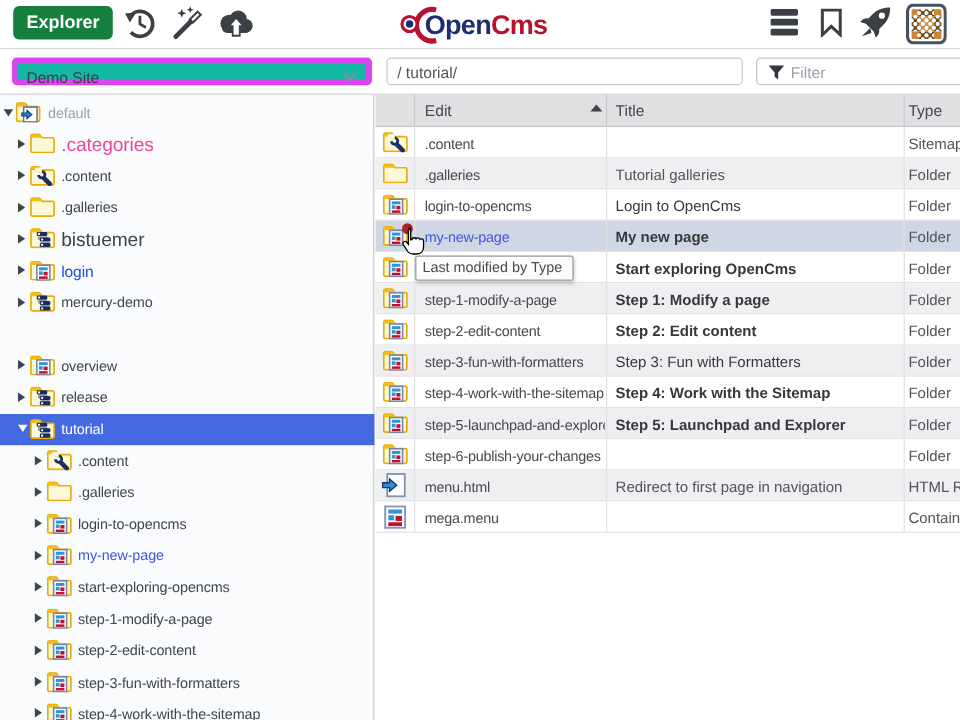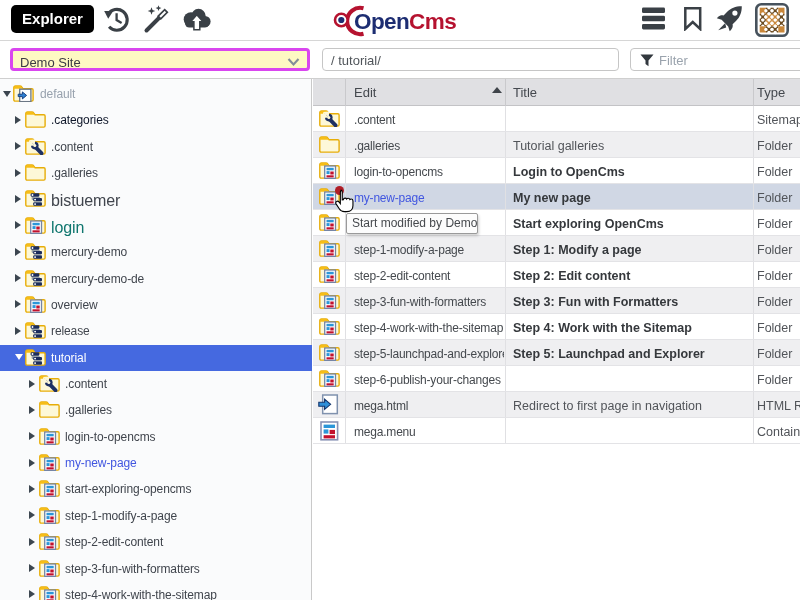--- a/index.html
+++ b/index.html
@@ -1,19 +1,19 @@
 <!DOCTYPE html>
 <html><head><meta charset="utf-8"><title>OpenCms Explorer</title><style>
 *{margin:0;padding:0;box-sizing:border-box}
 html,body{width:800px;height:600px;overflow:hidden;background:#fff;font-family:"Liberation Sans",sans-serif}
 .abs{position:absolute}
 </style></head><body>
 <div class="abs" style="left:0;top:0;width:800px;height:600px;overflow:hidden">
 <div class="abs" style="left:0;top:0;width:800px;height:41px;background:#fff;border-bottom:1px solid #d6d6d6"></div>
-<div class="abs" style="left:11px;top:5px;width:83px;height:28px;background:#000000;border-radius:5px;color:#fff;font-size:15px;font-weight:bold;text-align:center;line-height:28px">Explorer</div>
+<div class="abs" style="left:11px;top:5px;width:83px;height:28px;background:#15803d;border-radius:5px;color:#fff;font-size:15px;font-weight:bold;text-align:center;line-height:28px">Explorer</div>
 <svg class="abs" style="left:103px;top:6px" width="27" height="27" viewBox="0 0 27 27">
 <path d="M6.1,20.8 A10.4,10.4 0 1 0 5.0,8.3" fill="none" stroke="#3a4046" stroke-width="3.1"></path>
 <path d="M1.2,5.0 L10.2,4.9 L5.2,12.8 Z" fill="#3a4046"></path>
 <path d="M13.6,7.2 L13.6,14 L18.6,16.9" fill="none" stroke="#3a4046" stroke-width="2.3"></path>
 </svg>
 <svg class="abs" style="left:142px;top:4px" width="30" height="30" viewBox="0 0 30 30">
 <path d="M4.5,26.5 L17.5,13.5" stroke="#3a4046" stroke-width="4" stroke-linecap="round"></path>
 <path d="M16.2,12.2 L22.7,5.7 L25.3,8.3 L18.8,14.8 Z" fill="#fff" stroke="#3a4046" stroke-width="1.7"></path>
 <path d="M9.5,3.2 l1.05,2.75 2.75,1.05 -2.75,1.05 -1.05,2.75 -1.05,-2.75 -2.75,-1.05 2.75,-1.05 z" fill="#3a4046"></path>
 <path d="M16.5,1.2 l0.8,2.1 2.1,0.8 -2.1,0.8 -0.8,2.1 -0.8,-2.1 -2.1,-0.8 2.1,-0.8 z" fill="#3a4046"></path>
@@ -133,21 +133,21 @@
 <g>
         <rect x="23.3" y="17.1" width="6.2" height="6.2" fill="#6b4a1f"></rect>
         <circle cx="23.3" cy="20.2" r="1.7" fill="#fff"></circle>
         <circle cx="29.5" cy="20.2" r="1.7" fill="#fff"></circle>
         <circle cx="26.4" cy="17.1" r="1.7" fill="#fff"></circle>
         <circle cx="26.4" cy="23.3" r="1.7" fill="#fff"></circle>
       </g>
 <rect x="23.3" y="23.3" width="6.2" height="6.2" fill="#c9873a"></rect>
 </svg>
 <div class="abs" style="left:0;top:41px;width:800px;height:38px;background:#fff;border-bottom:1px solid #cfcfcf"></div>
-<div class="abs" style="left:10px;top:48px;width:300px;height:23px;border:3px solid #d946ef;border-radius:4px;background:#fef9c3">
+<div class="abs" style="left:10px;top:48px;width:300px;height:23px;border:5px solid #d946ef;border-radius:4px;background:#14b8a6">
 <span class="abs" style="left:7px;top:4px;font-size:13px;color:#3c3c44">Demo Site</span>
 <svg class="abs" style="right:7px;top:6px" width="13" height="10" viewBox="0 0 13 10">
         <path d="M1.5,2 L6.5,7.5 L11.5,2" fill="none" stroke="#848e98" stroke-width="2.1"></path>
       </svg>
 </div>
 <div class="abs" style="left:322px;top:48px;width:297px;height:23px;border:1px solid #c6c6c6;border-radius:4px;background:#fff">
 <span class="abs" style="left:8px;top:4px;font-size:13px;color:#50555a">/ tutorial/</span>
 </div>
 <div class="abs" style="left:630px;top:48px;width:190px;height:23px;border:1px solid #c6c6c6;border-radius:4px;background:#fff">
 <svg class="abs" style="left:9px;top:5px" width="14" height="13" viewBox="0 0 14 13">
@@ -167,21 +167,21 @@
 </g>
       </svg>
 <span class="abs" style="left:40px;top:6px;font-size:12px;letter-spacing:-0.1px;color:#98a2ae;white-space:nowrap">default</span>
 </div>
 <div class="abs" style="left:0;top:107.4px;width:312px;height:26.36px;overflow:hidden">
 <span style="position:absolute;left:15px;top:8.5px;width:0;height:0;border-left:6px solid #3c4650;border-top:4.5px solid transparent;border-bottom:4.5px solid transparent"></span>
 <svg style="position:absolute;left:25px;top:4px" width="21" height="17" viewBox="0 0 21 17">
 <path d="M0.8,14.8 L0.8,2.7 Q0.8,1 2.6,1 L6.9,1 Q8.1,1 8.7,1.9 L10.1,3.8 L18.9,3.8 Q20.1,3.8 20.1,5 L20.1,14.8 Q20.1,16.1 18.8,16.1 L2.1,16.1 Q0.8,16.1 0.8,14.8 Z" fill="#fdf8d8" stroke="#e7ad08" stroke-width="1.4"></path>
 <path d="M0.8,4.4 L0.8,2.7 Q0.8,1 2.6,1 L6.9,1 Q8.1,1 8.7,1.9 L10.1,3.8 L0.8,3.8 Z" fill="#f6bd17"></path>
 </svg>
-<span class="abs" style="left:51px;top:6px;font-size:12px;letter-spacing:-0.1px;color:#0f172a;white-space:nowrap">.categories</span>
+<span class="abs" style="left:51px;top:6px;font-size:16px;letter-spacing:-0.1px;color:#ec4899;white-space:nowrap">.categories</span>
 </div>
 <div class="abs" style="left:0;top:133.7px;width:312px;height:26.36px;overflow:hidden">
 <span style="position:absolute;left:15px;top:8.5px;width:0;height:0;border-left:6px solid #3c4650;border-top:4.5px solid transparent;border-bottom:4.5px solid transparent"></span>
 <svg style="position:absolute;left:25px;top:4px" width="21" height="17" viewBox="0 0 21 17">
 <path d="M0.8,14.8 L0.8,2.7 Q0.8,1 2.6,1 L6.9,1 Q8.1,1 8.7,1.9 L10.1,3.8 L18.9,3.8 Q20.1,3.8 20.1,5 L20.1,14.8 Q20.1,16.1 18.8,16.1 L2.1,16.1 Q0.8,16.1 0.8,14.8 Z" fill="#fdf8d8" stroke="#e7ad08" stroke-width="1.4"></path>
 <path d="M0.8,4.4 L0.8,2.7 Q0.8,1 2.6,1 L6.9,1 Q8.1,1 8.7,1.9 L10.1,3.8 L0.8,3.8 Z" fill="#f6bd17"></path>
 <g>
 <path d="M12.6,8.6 L18.0,14.0 a1.95,1.95 0 0 1 -2.75,2.75 L9.85,11.35 Z" fill="#1e3063"></path>
 <circle cx="9.8" cy="7.6" r="3.8" fill="#1e3063"></circle>
 <path d="M9.8,7.6 L4.2,2.0 L3.6,8.0 Z" fill="#fdf8d8"></path>
@@ -223,57 +223,39 @@
 <path d="M0.8,14.8 L0.8,2.7 Q0.8,1 2.6,1 L6.9,1 Q8.1,1 8.7,1.9 L10.1,3.8 L18.9,3.8 Q20.1,3.8 20.1,5 L20.1,14.8 Q20.1,16.1 18.8,16.1 L2.1,16.1 Q0.8,16.1 0.8,14.8 Z" fill="#fdf8d8" stroke="#e7ad08" stroke-width="1.4"></path>
 <path d="M0.8,4.4 L0.8,2.7 Q0.8,1 2.6,1 L6.9,1 Q8.1,1 8.7,1.9 L10.1,3.8 L0.8,3.8 Z" fill="#f6bd17"></path>
 <g>
 <rect x="5.7" y="4.0" width="10.8" height="12.4" fill="#ffffff" stroke="#7585a5" stroke-width="1.3"></rect>
 <rect x="7.5" y="5.8" width="7.2" height="2.5" fill="#2b96d8"></rect>
 <rect x="7.5" y="9.1" width="3.1" height="3.0" fill="#2b96d8"></rect>
 <rect x="11.3" y="9.5" width="3.4" height="3.0" fill="#c2112d"></rect>
 <rect x="7.5" y="13.3" width="7.2" height="2.1" fill="#c2112d"></rect>
 </g>
       </svg>
-<span class="abs" style="left:51px;top:6px;font-size:16px;letter-spacing:-0.1px;color:#0f766e;white-space:nowrap">login</span>
+<span class="abs" style="left:51px;top:6px;font-size:13px;letter-spacing:-0.1px;color:#1d4ed8;white-space:nowrap">login</span>
 </div>
 <div class="abs" style="left:0;top:239.2px;width:268px;height:26.36px;overflow:hidden">
 <span style="position:absolute;left:15px;top:8.5px;width:0;height:0;border-left:6px solid #3c4650;border-top:4.5px solid transparent;border-bottom:4.5px solid transparent"></span>
 <svg style="position:absolute;left:25px;top:4px" width="21" height="17" viewBox="0 0 21 17">
 <path d="M0.8,14.8 L0.8,2.7 Q0.8,1 2.6,1 L6.9,1 Q8.1,1 8.7,1.9 L10.1,3.8 L18.9,3.8 Q20.1,3.8 20.1,5 L20.1,14.8 Q20.1,16.1 18.8,16.1 L2.1,16.1 Q0.8,16.1 0.8,14.8 Z" fill="#fdf8d8" stroke="#e7ad08" stroke-width="1.4"></path>
 <path d="M0.8,4.4 L0.8,2.7 Q0.8,1 2.6,1 L6.9,1 Q8.1,1 8.7,1.9 L10.1,3.8 L0.8,3.8 Z" fill="#f6bd17"></path>
 <g>
 <rect x="6.6" y="6.8" width="8.2" height="3.3" rx="1" fill="#97a1a8"></rect>
 <rect x="8.6" y="11.4" width="8.2" height="3.3" rx="1" fill="#97a1a8"></rect>
 <rect x="5.6" y="3.3" width="8.8" height="3.4" rx="1.1" fill="#1b2c5c"></rect>
 <rect x="8.2" y="7.9" width="8.8" height="3.4" rx="1.1" fill="#1b2c5c"></rect>
 <rect x="8.2" y="12.4" width="8.8" height="3.4" rx="1.1" fill="#1b2c5c"></rect>
 <circle cx="7.5" cy="5.0" r="0.95" fill="#fff"></circle>
 <circle cx="10.1" cy="9.6" r="0.95" fill="#fff"></circle>
 <circle cx="10.1" cy="14.1" r="0.95" fill="#fff"></circle>
 </g>
       </svg>
 <span class="abs" style="left:51px;top:6px;font-size:12px;letter-spacing:-0.1px;color:#40454d;white-space:nowrap">mercury-demo</span>
-</div>
-<div class="abs" style="left:0;top:265.5px;width:312px;height:26.36px;overflow:hidden">
-<span style="position:absolute;left:15px;top:8.5px;width:0;height:0;border-left:6px solid #3c4650;border-top:4.5px solid transparent;border-bottom:4.5px solid transparent"></span>
-<svg style="position:absolute;left:25px;top:4px" width="21" height="17" viewBox="0 0 21 17">
-<path d="M0.8,14.8 L0.8,2.7 Q0.8,1 2.6,1 L6.9,1 Q8.1,1 8.7,1.9 L10.1,3.8 L18.9,3.8 Q20.1,3.8 20.1,5 L20.1,14.8 Q20.1,16.1 18.8,16.1 L2.1,16.1 Q0.8,16.1 0.8,14.8 Z" fill="#fdf8d8" stroke="#e7ad08" stroke-width="1.4"></path>
-<path d="M0.8,4.4 L0.8,2.7 Q0.8,1 2.6,1 L6.9,1 Q8.1,1 8.7,1.9 L10.1,3.8 L0.8,3.8 Z" fill="#f6bd17"></path>
-<g>
-<rect x="6.6" y="6.8" width="8.2" height="3.3" rx="1" fill="#97a1a8"></rect>
-<rect x="8.6" y="11.4" width="8.2" height="3.3" rx="1" fill="#97a1a8"></rect>
-<rect x="5.6" y="3.3" width="8.8" height="3.4" rx="1.1" fill="#1b2c5c"></rect>
-<rect x="8.2" y="7.9" width="8.8" height="3.4" rx="1.1" fill="#1b2c5c"></rect>
-<rect x="8.2" y="12.4" width="8.8" height="3.4" rx="1.1" fill="#1b2c5c"></rect>
-<circle cx="7.5" cy="5.0" r="0.95" fill="#fff"></circle>
-<circle cx="10.1" cy="9.6" r="0.95" fill="#fff"></circle>
-<circle cx="10.1" cy="14.1" r="0.95" fill="#fff"></circle>
-</g>
-      </svg>
-<span class="abs" style="left:51px;top:6px;font-size:12px;letter-spacing:-0.1px;color:#40454d;white-space:nowrap">mercury-demo-de</span>
 </div>
 <div class="abs" style="left:0;top:318.2px;width:312px;height:26.36px;overflow:hidden">
 <span style="position:absolute;left:15px;top:8.5px;width:0;height:0;border-left:6px solid #3c4650;border-top:4.5px solid transparent;border-bottom:4.5px solid transparent"></span>
 <svg style="position:absolute;left:25px;top:4px" width="21" height="17" viewBox="0 0 21 17">
 <path d="M0.8,14.8 L0.8,2.7 Q0.8,1 2.6,1 L6.9,1 Q8.1,1 8.7,1.9 L10.1,3.8 L18.9,3.8 Q20.1,3.8 20.1,5 L20.1,14.8 Q20.1,16.1 18.8,16.1 L2.1,16.1 Q0.8,16.1 0.8,14.8 Z" fill="#fdf8d8" stroke="#e7ad08" stroke-width="1.4"></path>
 <path d="M0.8,4.4 L0.8,2.7 Q0.8,1 2.6,1 L6.9,1 Q8.1,1 8.7,1.9 L10.1,3.8 L0.8,3.8 Z" fill="#f6bd17"></path>
 <g>
 <rect x="6.6" y="6.8" width="8.2" height="3.3" rx="1" fill="#97a1a8"></rect>
 <rect x="8.6" y="11.4" width="8.2" height="3.3" rx="1" fill="#97a1a8"></rect>
 <rect x="5.6" y="3.3" width="8.8" height="3.4" rx="1.1" fill="#1b2c5c"></rect>
@@ -496,21 +478,21 @@
 <path d="M0.8,4.4 L0.8,2.7 Q0.8,1 2.6,1 L6.9,1 Q8.1,1 8.7,1.9 L10.1,3.8 L0.8,3.8 Z" fill="#f6bd17"></path>
 <g>
 <rect x="5.7" y="4.0" width="10.8" height="12.4" fill="#ffffff" stroke="#7585a5" stroke-width="1.3"></rect>
 <rect x="7.5" y="5.8" width="7.2" height="2.5" fill="#2b96d8"></rect>
 <rect x="7.5" y="9.1" width="3.1" height="3.0" fill="#2b96d8"></rect>
 <rect x="11.3" y="9.5" width="3.4" height="3.0" fill="#c2112d"></rect>
 <rect x="7.5" y="13.3" width="7.2" height="2.1" fill="#c2112d"></rect>
 </g>
         </svg>
 <span class="abs" style="left:41px;top:7px;font-size:12px;letter-spacing:-0.2px;color:#45494e;white-space:nowrap;width:150px;overflow:hidden;display:inline-block">login-to-opencms</span>
-<span class="abs" style="left:200px;top:6.5px;font-size:12.5px;font-weight:bold;color:#35383c;white-space:nowrap">Login to OpenCms</span>
+<span class="abs" style="left:200px;top:6.5px;font-size:12.5px;font-weight:normal;color:#35383c;white-space:nowrap">Login to OpenCms</span>
 <span class="abs" style="left:444px;top:6.5px;font-size:12.5px;color:#515459;white-space:nowrap">Folder</span>
 </div>
 <div class="abs" style="left:0;top:105px;width:600px;height:26px;background:#d0d7e4;border-bottom:1px solid #e3e3e6;overflow:hidden">
 <span class="abs" style="left:32px;top:0;width:1px;height:26px;background:#e0e0e3"></span>
 <span class="abs" style="left:192px;top:0;width:1px;height:26px;background:#e0e0e3"></span>
 <span class="abs" style="left:440px;top:0;width:1px;height:26px;background:#e0e0e3"></span>
 <svg style="position:absolute;left:6px;top:4px" width="21" height="17" viewBox="0 0 21 17">
 <path d="M0.8,14.8 L0.8,2.7 Q0.8,1 2.6,1 L6.9,1 Q8.1,1 8.7,1.9 L10.1,3.8 L18.9,3.8 Q20.1,3.8 20.1,5 L20.1,14.8 Q20.1,16.1 18.8,16.1 L2.1,16.1 Q0.8,16.1 0.8,14.8 Z" fill="#fdf8d8" stroke="#e7ad08" stroke-width="1.4"></path>
 <path d="M0.8,4.4 L0.8,2.7 Q0.8,1 2.6,1 L6.9,1 Q8.1,1 8.7,1.9 L10.1,3.8 L0.8,3.8 Z" fill="#f6bd17"></path>
 <g>
@@ -591,21 +573,21 @@
 <path d="M0.8,4.4 L0.8,2.7 Q0.8,1 2.6,1 L6.9,1 Q8.1,1 8.7,1.9 L10.1,3.8 L0.8,3.8 Z" fill="#f6bd17"></path>
 <g>
 <rect x="5.7" y="4.0" width="10.8" height="12.4" fill="#ffffff" stroke="#7585a5" stroke-width="1.3"></rect>
 <rect x="7.5" y="5.8" width="7.2" height="2.5" fill="#2b96d8"></rect>
 <rect x="7.5" y="9.1" width="3.1" height="3.0" fill="#2b96d8"></rect>
 <rect x="11.3" y="9.5" width="3.4" height="3.0" fill="#c2112d"></rect>
 <rect x="7.5" y="13.3" width="7.2" height="2.1" fill="#c2112d"></rect>
 </g>
         </svg>
 <span class="abs" style="left:41px;top:7px;font-size:12px;letter-spacing:-0.2px;color:#45494e;white-space:nowrap;width:150px;overflow:hidden;display:inline-block">step-3-fun-with-formatters</span>
-<span class="abs" style="left:200px;top:6.5px;font-size:12.5px;font-weight:bold;color:#35383c;white-space:nowrap">Step 3: Fun with Formatters</span>
+<span class="abs" style="left:200px;top:6.5px;font-size:12.5px;font-weight:normal;color:#35383c;white-space:nowrap">Step 3: Fun with Formatters</span>
 <span class="abs" style="left:444px;top:6.5px;font-size:12.5px;color:#515459;white-space:nowrap">Folder</span>
 </div>
 <div class="abs" style="left:0;top:235px;width:600px;height:26px;background:#fff;border-bottom:1px solid #e3e3e6;overflow:hidden">
 <span class="abs" style="left:32px;top:0;width:1px;height:26px;background:#e0e0e3"></span>
 <span class="abs" style="left:192px;top:0;width:1px;height:26px;background:#e0e0e3"></span>
 <span class="abs" style="left:440px;top:0;width:1px;height:26px;background:#e0e0e3"></span>
 <svg style="position:absolute;left:6px;top:4px" width="21" height="17" viewBox="0 0 21 17">
 <path d="M0.8,14.8 L0.8,2.7 Q0.8,1 2.6,1 L6.9,1 Q8.1,1 8.7,1.9 L10.1,3.8 L18.9,3.8 Q20.1,3.8 20.1,5 L20.1,14.8 Q20.1,16.1 18.8,16.1 L2.1,16.1 Q0.8,16.1 0.8,14.8 Z" fill="#fdf8d8" stroke="#e7ad08" stroke-width="1.4"></path>
 <path d="M0.8,4.4 L0.8,2.7 Q0.8,1 2.6,1 L6.9,1 Q8.1,1 8.7,1.9 L10.1,3.8 L0.8,3.8 Z" fill="#f6bd17"></path>
 <g>
@@ -658,21 +640,21 @@
 <span class="abs" style="left:444px;top:6.5px;font-size:12.5px;color:#515459;white-space:nowrap">Folder</span>
 </div>
 <div class="abs" style="left:0;top:313px;width:600px;height:26px;background:#efeff1;border-bottom:1px solid #e3e3e6;overflow:hidden">
 <span class="abs" style="left:32px;top:0;width:1px;height:26px;background:#e0e0e3"></span>
 <span class="abs" style="left:192px;top:0;width:1px;height:26px;background:#e0e0e3"></span>
 <span class="abs" style="left:440px;top:0;width:1px;height:26px;background:#e0e0e3"></span>
 <svg style="position:absolute;left:5px;top:2px" width="22" height="21" viewBox="0 0 22 21">
 <rect x="4.7" y="1" width="14.6" height="18.6" fill="#fff" stroke="#8092ae" stroke-width="1.5"></rect>
 <path d="M0.8,8.3 L6.6,8.3 L6.6,5.2 L12.6,10.3 L6.6,15.4 L6.6,12.3 L0.8,12.3 Z" fill="#2e8fd8" stroke="#14356c" stroke-width="1.1"></path>
 </svg>
-<span class="abs" style="left:41px;top:7px;font-size:12px;letter-spacing:-0.2px;color:#45494e;white-space:nowrap;width:150px;overflow:hidden;display:inline-block">mega.html</span>
+<span class="abs" style="left:41px;top:7px;font-size:12px;letter-spacing:-0.2px;color:#45494e;white-space:nowrap;width:150px;overflow:hidden;display:inline-block">menu.html</span>
 <span class="abs" style="left:200px;top:6.5px;font-size:12.5px;color:#515459;white-space:nowrap">Redirect to first page in navigation</span>
 <span class="abs" style="left:444px;top:6.5px;font-size:12.5px;color:#515459;white-space:nowrap">HTML Redirect</span>
 </div>
 <div class="abs" style="left:0;top:339px;width:600px;height:26px;background:#fff;border-bottom:1px solid #e3e3e6;overflow:hidden">
 <span class="abs" style="left:32px;top:0;width:1px;height:26px;background:#e0e0e3"></span>
 <span class="abs" style="left:192px;top:0;width:1px;height:26px;background:#e0e0e3"></span>
 <span class="abs" style="left:440px;top:0;width:1px;height:26px;background:#e0e0e3"></span>
 <svg style="position:absolute;left:7px;top:3px" width="19" height="20" viewBox="0 0 19 20">
 <rect x="1" y="1" width="16.6" height="17.8" fill="#fff" stroke="#8892b4" stroke-width="1.6"></rect>
 <rect x="3.6" y="3.6" width="11.4" height="3.4" fill="#2b96d8"></rect>
@@ -681,13 +663,13 @@
 <rect x="3.6" y="14.2" width="11.4" height="3.2" fill="#c2112d"></rect>
 </svg>
 <span class="abs" style="left:41px;top:7px;font-size:12px;letter-spacing:-0.2px;color:#45494e;white-space:nowrap;width:150px;overflow:hidden;display:inline-block">mega.menu</span>
 <span class="abs" style="left:444px;top:6.5px;font-size:12.5px;color:#515459;white-space:nowrap">Container pa</span>
 </div>
 </div>
 <div class="abs" style="left:335px;top:186px;width:9px;height:9px;border-radius:50%;background:#b01d26"></div>
 <svg class="abs" style="left:334px;top:189px" width="21" height="25" viewBox="0 0 21 25">
 <path d="M6.3,1.2 c1.15,0 1.95,0.85 1.95,2 v7.6 l1.1,-0.15 c0.05,-0.9 0.85,-1.55 1.8,-1.55 c0.65,0 1.25,0.35 1.5,0.9 c0.3,-0.45 0.85,-0.75 1.5,-0.75 c0.85,0 1.55,0.5 1.75,1.25 c0.3,-0.3 0.75,-0.45 1.2,-0.45 c1.05,0 1.85,0.8 1.85,1.9 v4.6 c0,3.6 -2.3,6.1 -6.1,6.1 h-2.6 c-2.4,0 -3.9,-1.15 -5,-2.9 l-3.2,-4.9 c-0.55,-0.9 -0.3,-1.9 0.55,-2.4 c0.8,-0.5 1.75,-0.3 2.35,0.45 l1.4,1.7 v-11.4 c0,-1.15 0.8,-2 1.95,-2 z" fill="#fff" stroke="#000" stroke-width="1.1"></path>
 </svg>
-<div class="abs" style="left:346px;top:213px;width:132px;height:21px;background:#fcfcfc;border:1px solid #9a9a9a;border-radius:2px;box-shadow:1px 2px 3px rgba(0,0,0,0.18);font-size:12px;color:#46494d;line-height:19px;padding-left:5px;white-space:nowrap;overflow:hidden">Start modified by Demo</div>
+<div class="abs" style="left:346px;top:213px;width:132px;height:21px;background:#fcfcfc;border:1px solid #9a9a9a;border-radius:2px;box-shadow:1px 2px 3px rgba(0,0,0,0.18);font-size:12px;color:#46494d;line-height:19px;padding-left:5px;white-space:nowrap;overflow:hidden">Last modified by Type</div>
 </div>
 </body></html>

